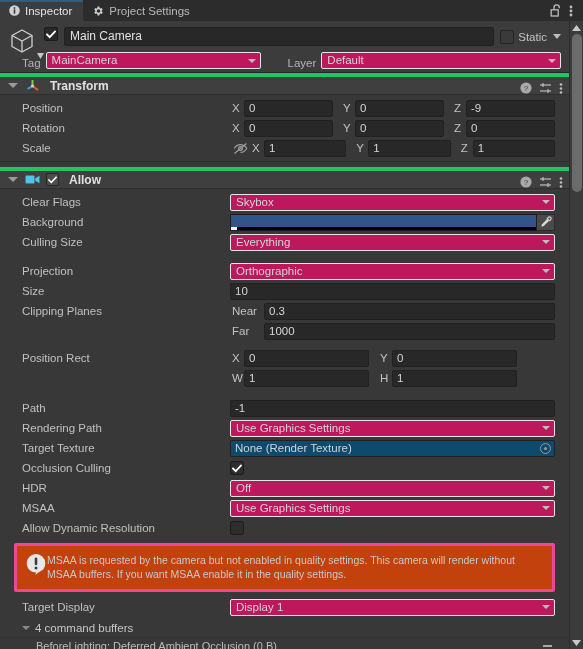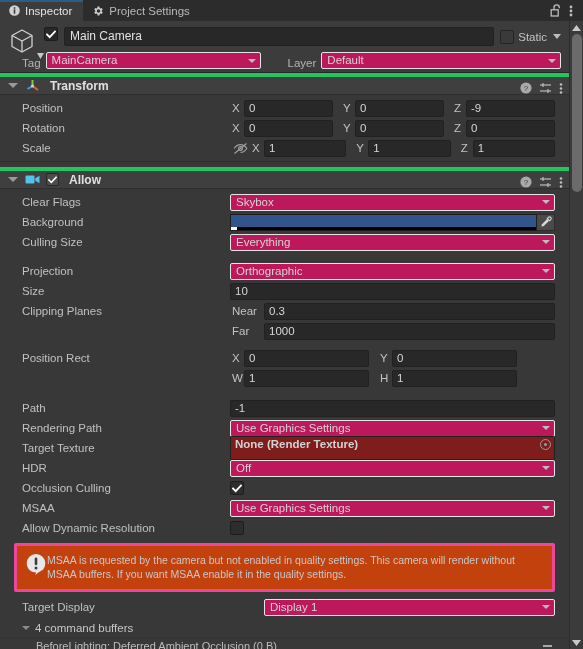--- a/index.html
+++ b/index.html
@@ -126,23 +126,23 @@
   }
   .swatch .main { position: absolute; left:0; right:0; top:0; height: 13px; background: #31548a; }
   .swatch .alpha { position: absolute; left:0; right:0; bottom:0; height: 3px; background: #000; }
   .swatch .alpha i { position:absolute; left:0; top:0; height:100%; width:6px; background:#fff; display:block;}
   .picker {
     width: 18px; height: 17px; background: #4a4a4a; border: 1px solid #2d2d2d;
     border-left: none; display: flex; align-items: center; justify-content: center; flex: none;
   }
 
   .objfield {
-    flex: 1; height: 24px; background: #7f1d1d; border: 1px solid #212121; border-radius: 2px;
+    flex: 1; height: 17px; background: #0c4a6e; border: 1px solid #212121; border-radius: 2px;
     color: #d2d2d2; padding: 0 18px 0 4px; line-height: 15px; font-size: 11.5px;
-    position: relative; overflow: hidden; white-space: nowrap; font-weight: bold;
+    position: relative; overflow: hidden; white-space: nowrap;
   }
   .objfield .dot {
     position: absolute; right: 3px; top: 2px; width: 11px; height: 11px;
     border: 1px solid #9a9a9a; border-radius: 50%;
   }
   .objfield .dot::after {
     content:""; position:absolute; left:3px; top:3px; width:3px; height:3px; background:#9a9a9a; border-radius:50%;
   }
 
   
@@ -521,36 +521,36 @@
         <span class="rlabel">Target Texture</span>
         <span class="field-area">
           <span class="objfield">
             <span>None (Render Texture)</span>
             <i class="dot"></i>
           </span>
         </span>
       </div>
 
       <div class="row">
-        <span class="rlabel">HDR</span>
-        <span class="field-area">
-          <span class="dd" style="flex:1;">
-            <span>Off</span>
-            <i class="caret"></i>
-          </span>
-        </span>
-      </div>
-
-      <div class="row">
         <span class="rlabel">Occlusion Culling</span>
         <span class="field-area">
           <span class="cb" style="background:#2d2d2d;">
             <svg width="10" height="9" viewBox="0 0 10 9" fill="none" stroke="#ffffff" stroke-width="1.8" stroke-linecap="square">
                 <polyline points="1,4.5 3.7,7.2 9,1.5"></polyline>
               </svg>
+          </span>
+        </span>
+      </div>
+
+      <div class="row">
+        <span class="rlabel">HDR</span>
+        <span class="field-area">
+          <span class="dd" style="flex:1;">
+            <span>Off</span>
+            <i class="caret"></i>
           </span>
         </span>
       </div>
 
       <div class="row">
         <span class="rlabel">MSAA</span>
         <span class="field-area">
           <span class="dd" style="flex:1;">
             <span>Use Graphics Settings</span>
             <i class="caret"></i>
@@ -572,21 +572,21 @@
             <rect x="9.7" y="4.6" width="2.6" height="7.6" rx="1.1" fill="#3e3e3e"></rect>
             <circle cx="11" cy="15" r="1.5" fill="#3e3e3e"></circle>
           </svg>
         </span>
         <span class="help-txt">MSAA is requested by the camera but not enabled in quality settings. This camera will render without MSAA buffers. If you want MSAA enable it in the quality settings.</span>
       </div>
 
       <div class="row" style="margin-top:2px;">
         <span class="rlabel">Target Display</span>
         <span class="field-area">
-          <span class="dd" style="flex:1;margin-left:34px;">
+          <span class="dd" style="flex:1;">
             <span>Display 1</span>
             <i class="caret"></i>
           </span>
         </span>
       </div>
 
       <div class="cb-head">
         <span class="cb-foldout"></span>
         <span class="cb-head-lbl">4 command buffers</span>
       </div>

